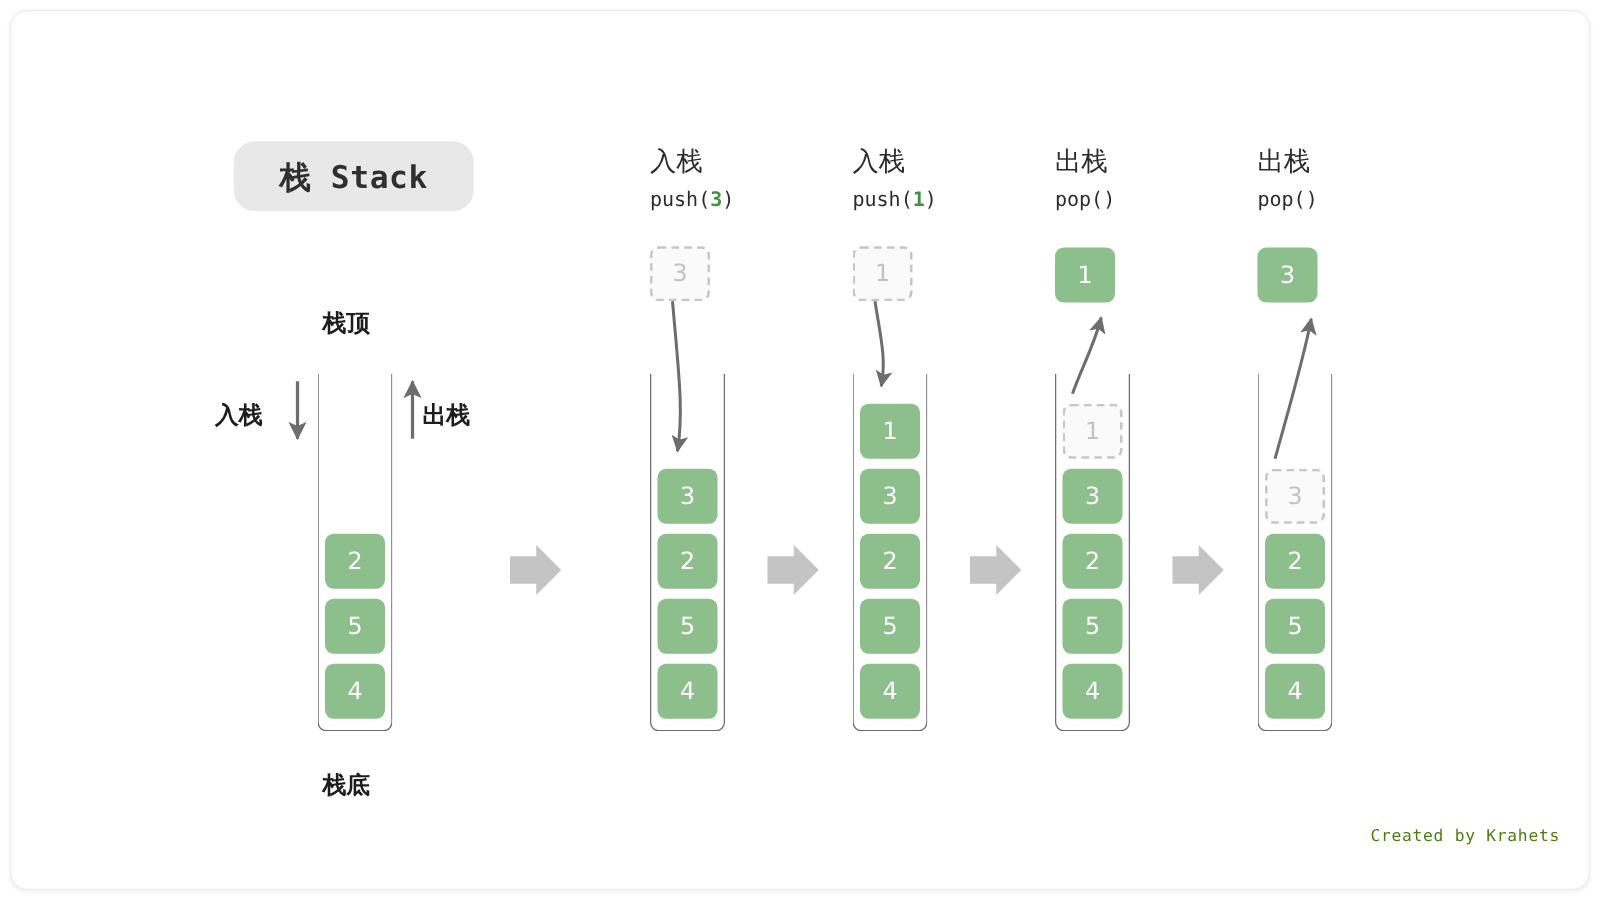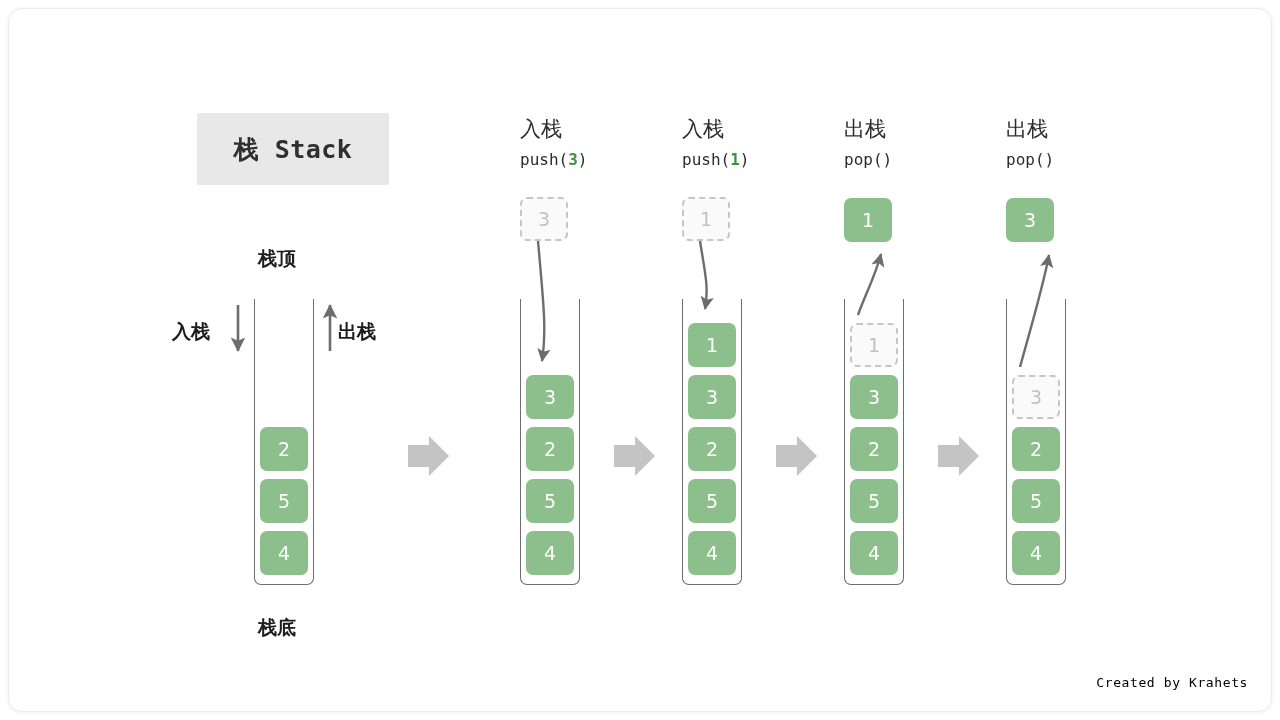--- a/index.html
+++ b/index.html
@@ -27,32 +27,31 @@
     overflow: hidden;
   }
   .stage { position: absolute; left: 0; top: 0; width: 1264px; height: 704px; }
 
   
   .title-badge {
     position: absolute;
     left: 178px;
     top: 104px;
     width: 192px;
-    height: 72px;
+    height: 56px;
     background: #e8e8e8;
-    border-radius: 2px;
+    border-radius: 17px;
     display: flex;
     align-items: center;
     justify-content: center;
     font-family: "DejaVu Sans Mono", "Liberation Mono", monospace;
     font-size: 25px;
     font-weight: bold;
     color: #2f2f2f;
     letter-spacing: 0.5px;
-    margin-left: 10px;
   }
 
   
   .lbl {
     position: absolute;
     font-family: Liberation Serif, serif;
     font-size: 19px;
     font-weight: bold;
     color: #1d1d1d;
     white-space: nowrap;
@@ -119,24 +118,24 @@
     color: #c2c2c2;
   }
 
   
   .overlay { position: absolute; left: 0; top: 0; width: 1264px; height: 704px; }
 
   
   .credit {
     position: absolute;
     right: 25px;
-    bottom: 23px;
+    bottom: 36px;
     font-family: "DejaVu Sans Mono", "Liberation Mono", monospace;
     font-size: 13px;
-    color: #000000;
+    color: #4d7c0f;
     letter-spacing: 0.6px;
     white-space: nowrap;
   }
 </style>
 </head>
 <body>
 
 <div class="card">
   <div class="stage">
 

